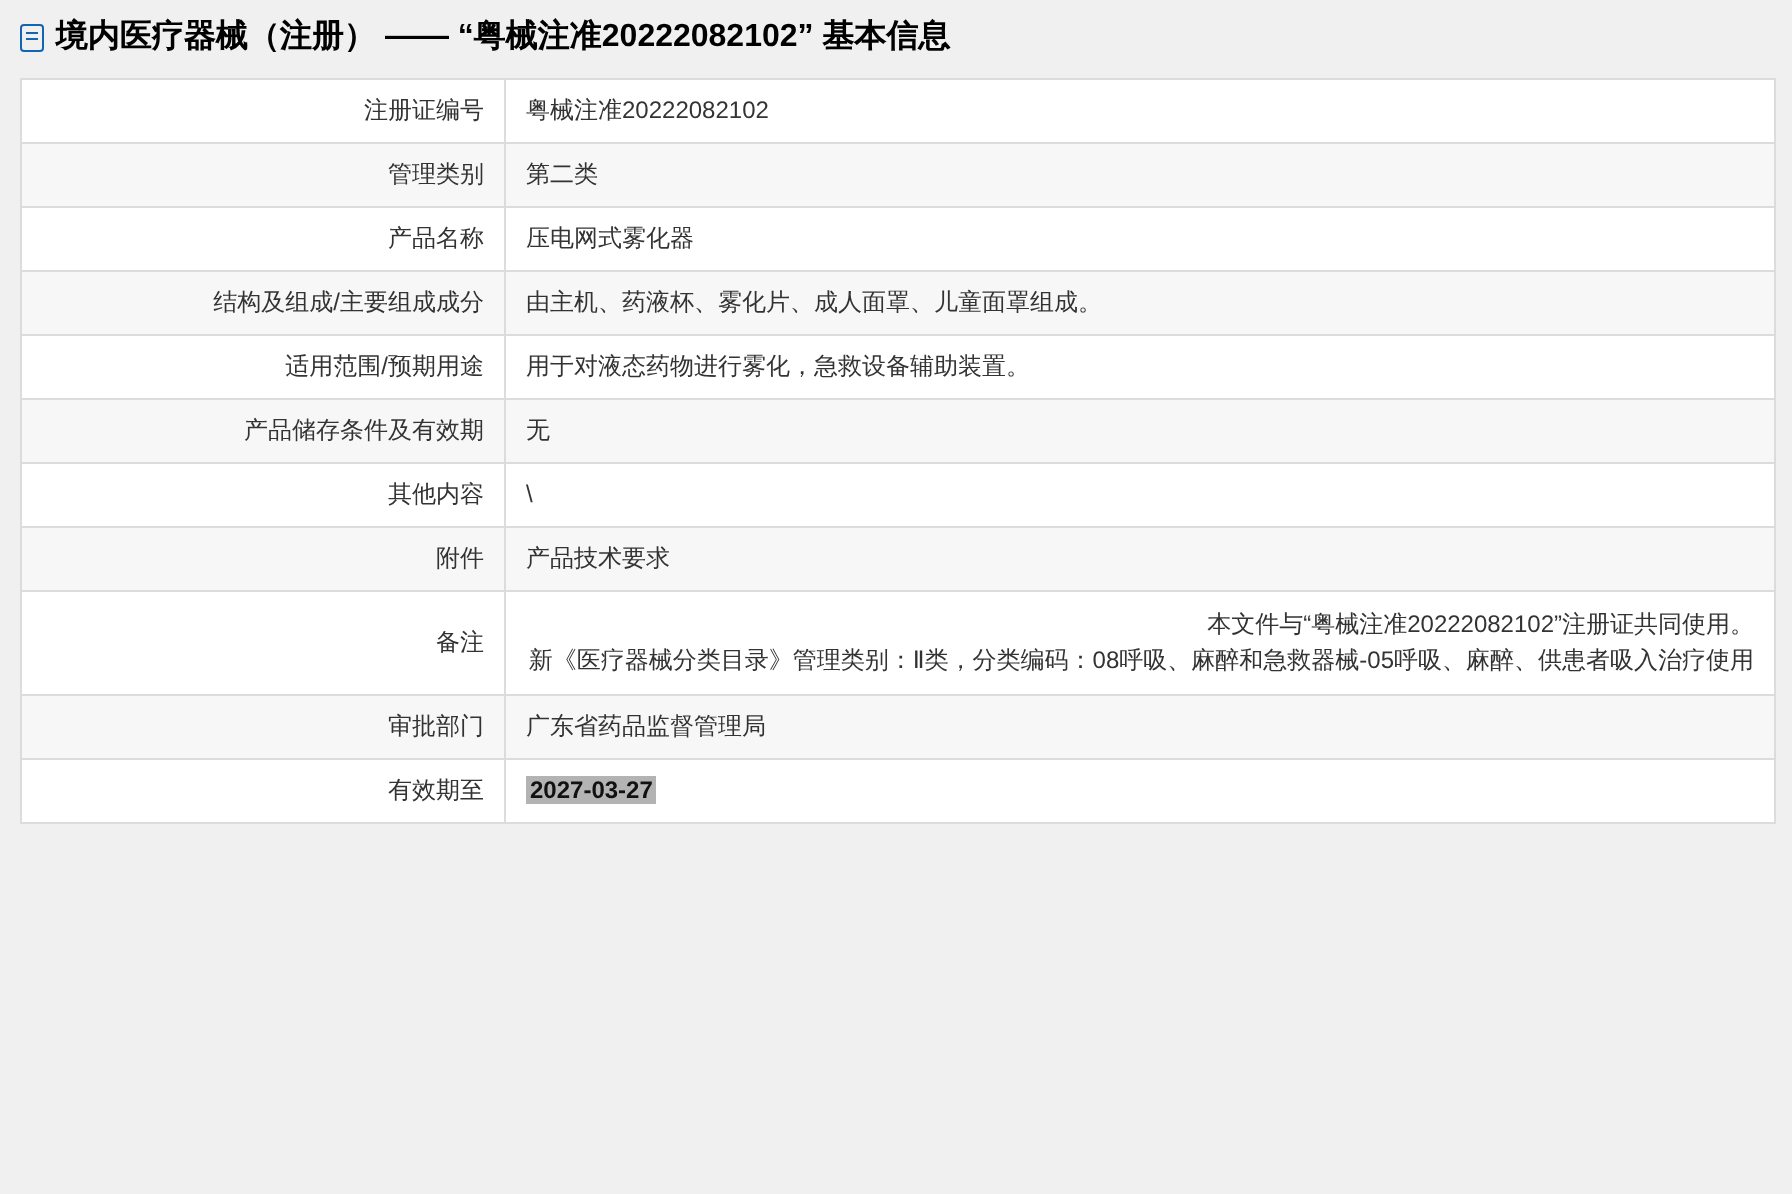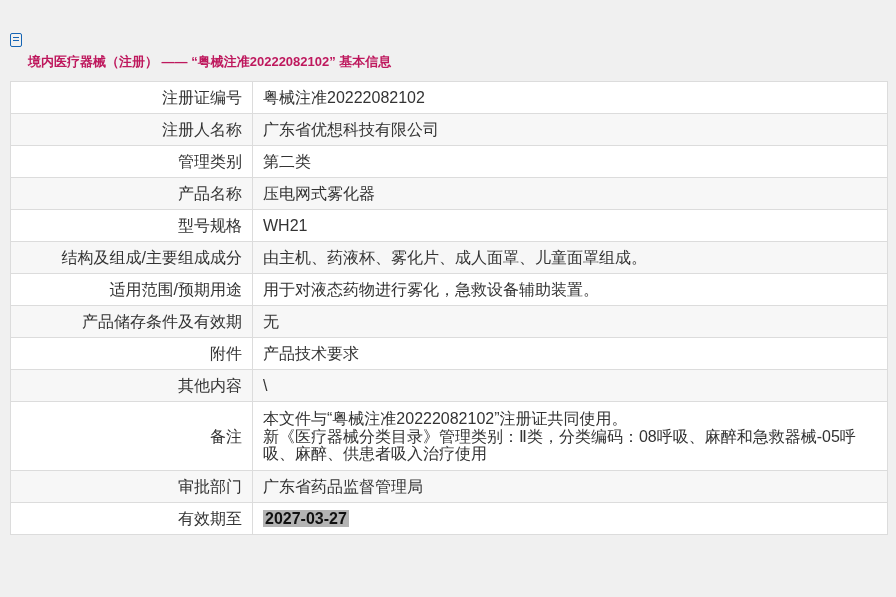--- a/index.html
+++ b/index.html
@@ -27,53 +27,52 @@
   }
   .doc-icon::before {
     content: "";
     position: absolute;
     left: 2px; top: 3px;
     width: 6px; height: 1.5px;
     background: #1464b4;
     box-shadow: 0 3px 0 #1464b4;
   }
   .page-title {
-    color: #be185d;
-    font-size: 13px;
+    color: #000000;
+    font-size: 16px;
     font-weight: bold;
     white-space: nowrap;
-    margin-top: 45px;
   }
 
   table.info-table {
     border-collapse: collapse;
     margin: 4px 6px 0 10px;
     width: 878px;
     table-layout: fixed;
     background: #ffffff;
     border: 1px solid #cfcfcf;
   }
   table.info-table td {
     border: 1px solid #dcdcdc;
-    font-size: 16px;
+    font-size: 12px;
     color: #333333;
     vertical-align: middle;
     padding: 7px 10px;
     line-height: 17px;
   }
   tr[data-name="table-row"]:nth-child(even) { background: #f7f7f7; }
   tr[data-name="table-row"]:nth-child(odd)  { background: #ffffff; }
 
   td.label-cell {
     width: 242px;
     text-align: right;
     color: #444444;
   }
   td.value-cell { text-align: left; }
-  td.value-cell div[data-name="value-line"] { margin: 1px 0; }
+  td.value-cell div[data-name="value-line"] { margin: 1px 0; text-align: right; }
 
   span.highlight {
     background: #b3b3b3;
     color: #111111;
     font-weight: bold;
     padding: 0 2px;
   }
 </style>
 </head>
 <body>
@@ -84,54 +83,46 @@
     <h1 class="page-title" data-name="page-title">境内医疗器械（注册） —— “粤械注准20222082102” 基本信息</h1>
   </div>
 
   <table class="info-table" data-name="info-table">
     <tbody id="table-body">
         <tr data-name="table-row">
           <td class="label-cell" data-name="row-label">注册证编号</td>
           <td class="value-cell" data-name="row-value">粤械注准20222082102</td>
         </tr>
         <tr data-name="table-row">
-          <td class="label-cell" data-name="row-label">注册人名称</td>
-          <td class="value-cell" data-name="row-value">广东省优想科技有限公司</td>
-        </tr>
-        <tr data-name="table-row">
           <td class="label-cell" data-name="row-label">管理类别</td>
           <td class="value-cell" data-name="row-value">第二类</td>
         </tr>
         <tr data-name="table-row">
           <td class="label-cell" data-name="row-label">产品名称</td>
           <td class="value-cell" data-name="row-value">压电网式雾化器</td>
-        </tr>
-        <tr data-name="table-row">
-          <td class="label-cell" data-name="row-label">型号规格</td>
-          <td class="value-cell" data-name="row-value">WH21</td>
         </tr>
         <tr data-name="table-row">
           <td class="label-cell" data-name="row-label">结构及组成/主要组成成分</td>
           <td class="value-cell" data-name="row-value">由主机、药液杯、雾化片、成人面罩、儿童面罩组成。</td>
         </tr>
         <tr data-name="table-row">
           <td class="label-cell" data-name="row-label">适用范围/预期用途</td>
           <td class="value-cell" data-name="row-value">用于对液态药物进行雾化，急救设备辅助装置。</td>
         </tr>
         <tr data-name="table-row">
           <td class="label-cell" data-name="row-label">产品储存条件及有效期</td>
           <td class="value-cell" data-name="row-value">无</td>
         </tr>
         <tr data-name="table-row">
+          <td class="label-cell" data-name="row-label">其他内容</td>
+          <td class="value-cell" data-name="row-value">\</td>
+        </tr>
+        <tr data-name="table-row">
           <td class="label-cell" data-name="row-label">附件</td>
           <td class="value-cell" data-name="row-value">产品技术要求</td>
-        </tr>
-        <tr data-name="table-row">
-          <td class="label-cell" data-name="row-label">其他内容</td>
-          <td class="value-cell" data-name="row-value">\</td>
         </tr>
         <tr data-name="table-row">
           <td class="label-cell" data-name="row-label">备注</td>
           <td class="value-cell" data-name="row-value">
             <div data-name="value-line">本文件与“粤械注准20222082102”注册证共同使用。</div>
             <div data-name="value-line">新《医疗器械分类目录》管理类别：Ⅱ类，分类编码：08呼吸、麻醉和急救器械-05呼吸、麻醉、供患者吸入治疗使用</div>
           </td>
         </tr>
         <tr data-name="table-row">
           <td class="label-cell" data-name="row-label">审批部门</td>

